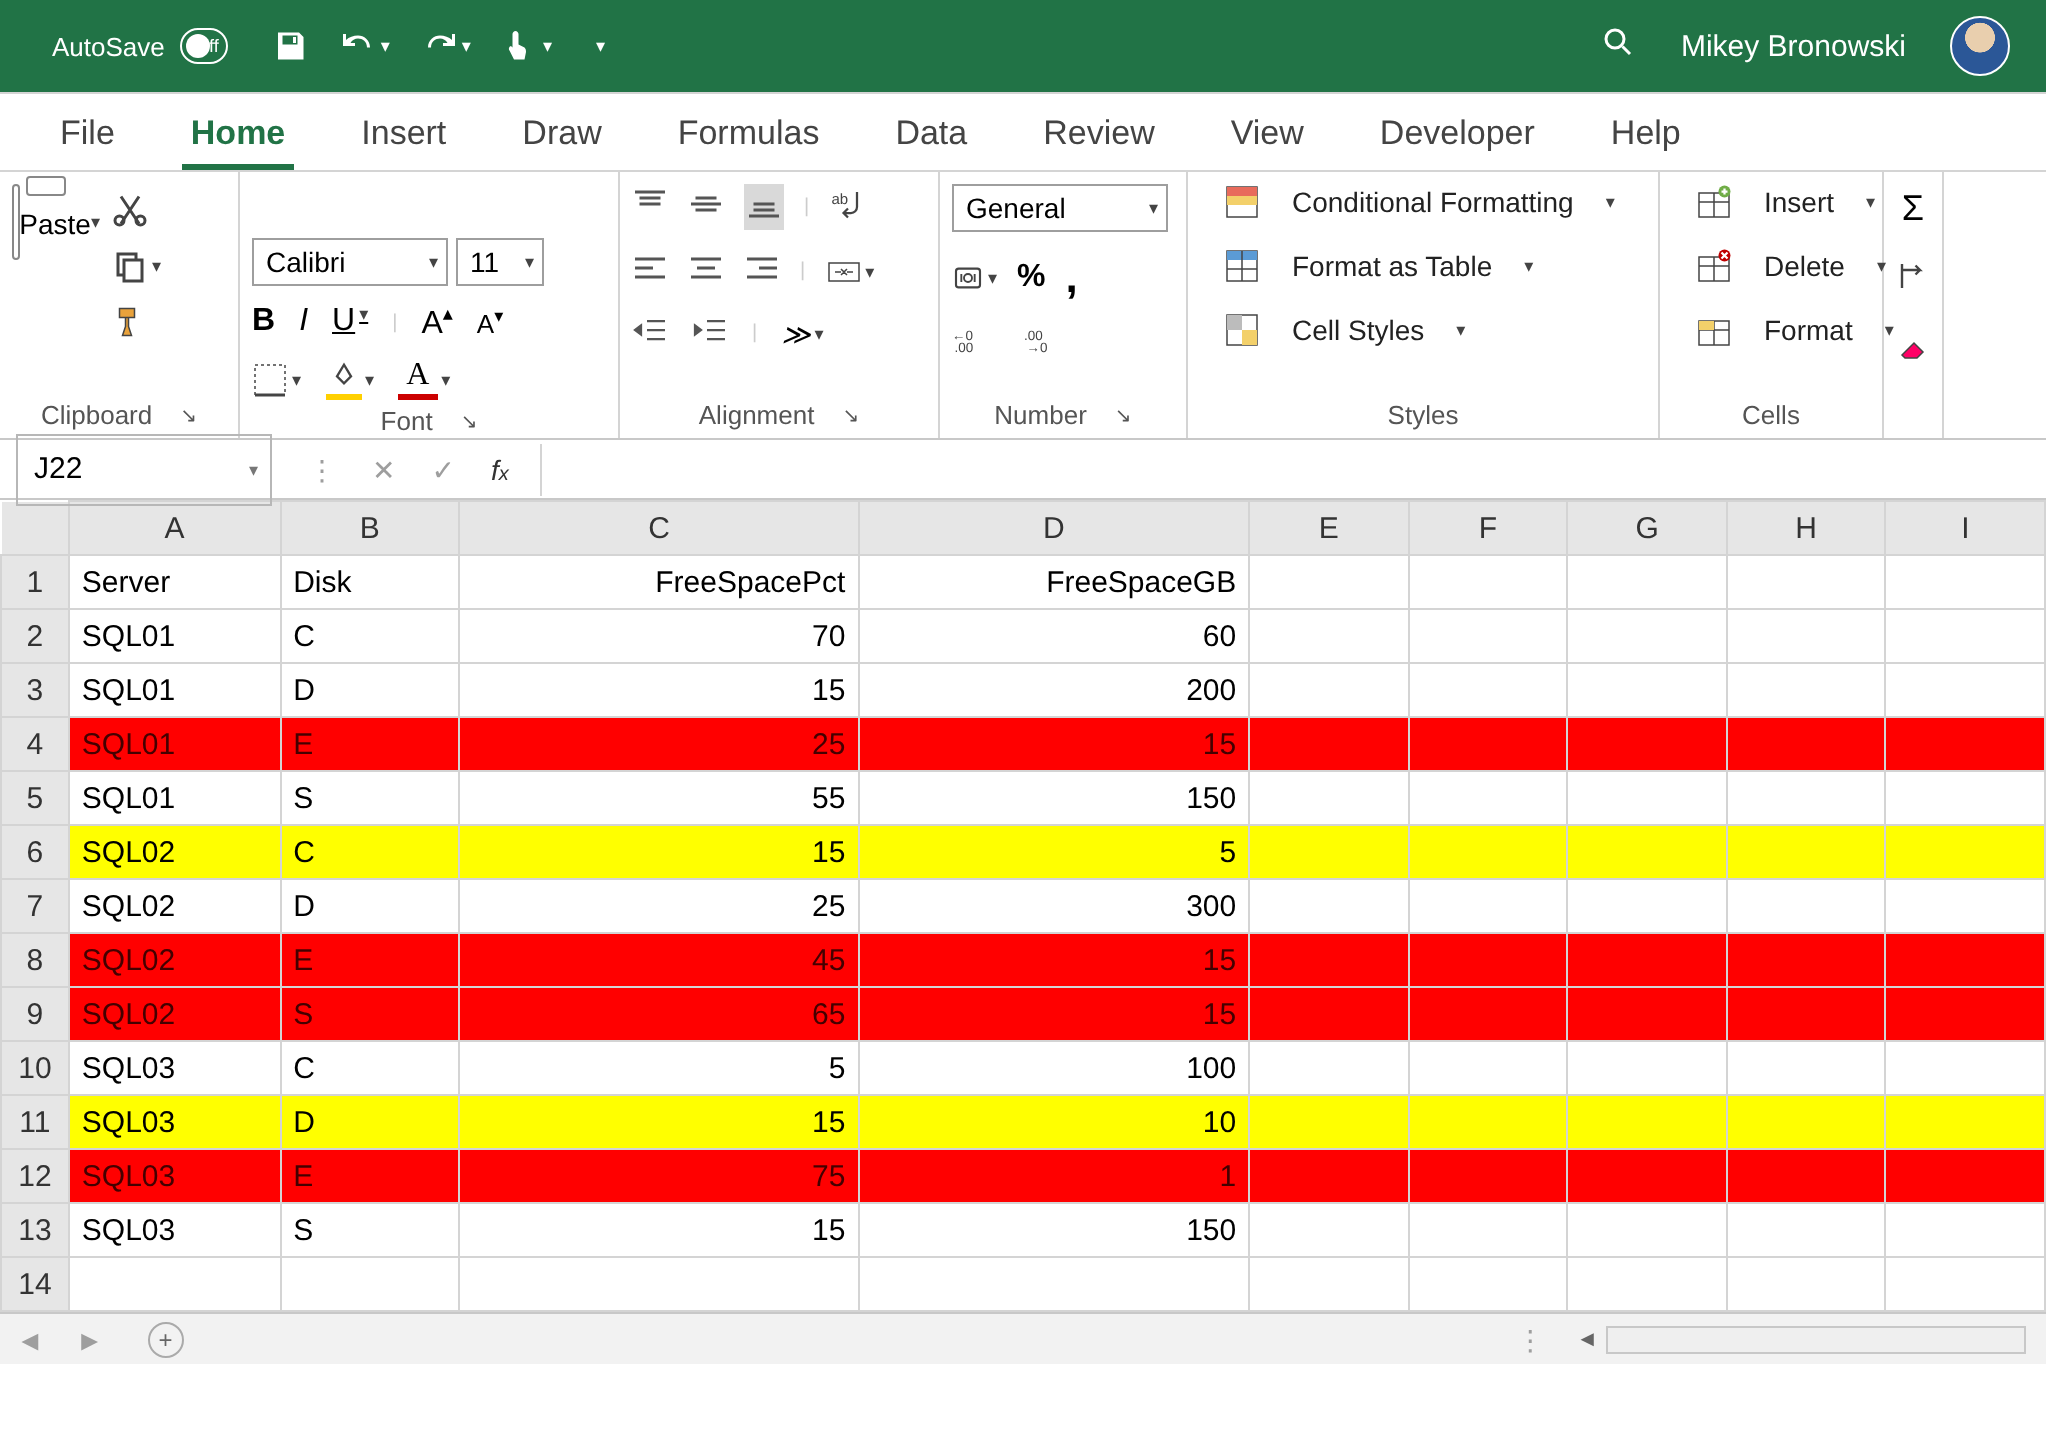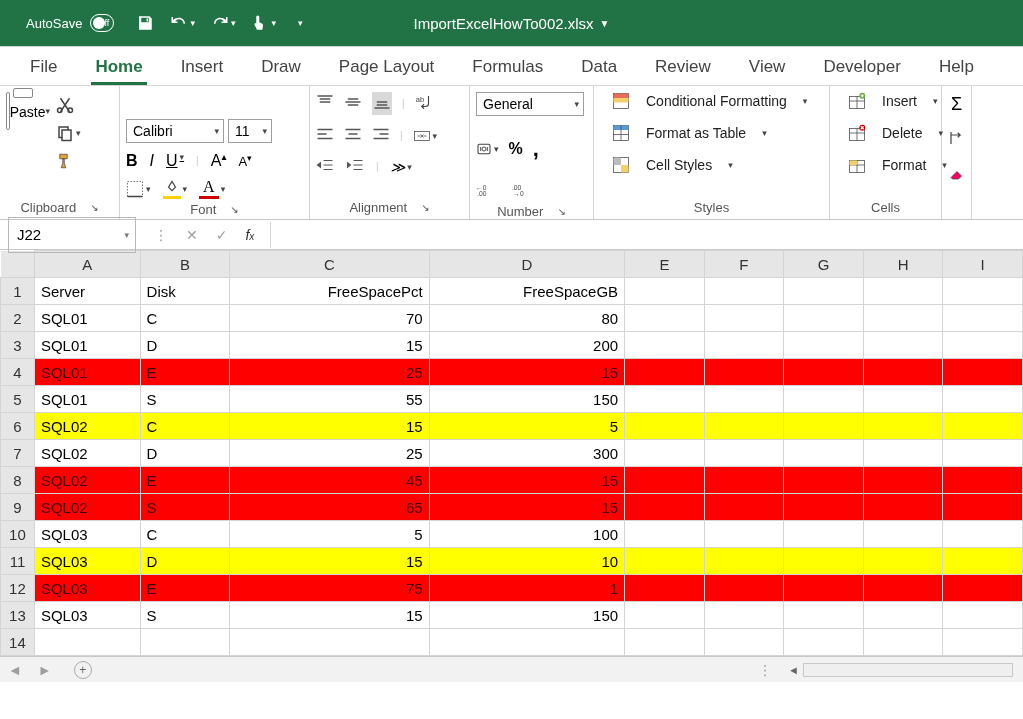--- a/index.html
+++ b/index.html
@@ -110,32 +110,37 @@
       <span class="chev-dn" style="color:#fff">▾</span>
     </span>
     <span style="display:flex;align-items:center;gap:2px;">
       <svg class="ico16" viewBox="0 0 24 24">
           <path d="M9 2c1 0 2 1 2 2v7l4 2c1 1 1 2 1 3l-1 5H8l-3-6c-1-1 0-3 1-3l1 1V4c0-1 1-2 2-2z" fill="#fff"></path>
         </svg>
       <span class="chev-dn" style="color:#fff">▾</span>
     </span>
     <span class="chev-dn" style="color:#fff;margin-left:6px">▾</span>
   </div>
-  <div class="filetitle">
-    <span>ImportExcelHowTo002.xlsx</span>
-    <span class="chev">▼</span>
+  <div class="rightbar">
+    <span>
+      <svg class="ico16" viewBox="0 0 24 24">
+          <circle cx="10" cy="10" r="6" stroke="#fff" stroke-width="2" fill="none"></circle>
+          <path d="M15 15l5 5" stroke="#fff" stroke-width="2"></path>
+        </svg>
+    </span>
+    <span>Mikey Bronowski</span>
+    <span class="avatar"></span>
   </div>
 </div>
 
 <div class="tabs" id="ribbon-tabs">
     <span class="tab">File</span>
     <span class="tab active">Home</span>
     <span class="tab">Insert</span>
     <span class="tab">Draw</span>
-    <span class="tab">Page Layout</span>
     <span class="tab">Formulas</span>
     <span class="tab">Data</span>
     <span class="tab">Review</span>
     <span class="tab">View</span>
     <span class="tab">Developer</span>
     <span class="tab">Help</span>
   </div>
 
 <div class="ribbon">
 
@@ -267,21 +272,21 @@
           </span>
       </div>
     </div>
     <div class="group-label">
         <span>Alignment</span>
         <span class="launcher">↘</span>
       </div>
   </div>
 
   <div class="group" style="width:124px;">
-    <div class="group-body" style="flex-direction:column;gap:20px;">
+    <div class="group-body" style="flex-direction:column;gap:10px;">
       <div class="fontname" style="width:108px;">
           <span>General</span>
           <span class="chev-dn" style="margin-right:4px">▾</span>
         </div>
       <div style="display:flex;gap:10px;align-items:center;font-size:16px;">
         <span style="display:flex;gap:2px;align-items:center;">
             <svg width="16" height="16" viewBox="0 0 24 24">
               <rect x="3" y="5" width="18" height="14" rx="2" fill="none" stroke="#444" stroke-width="1.6"></rect>
               <circle cx="12" cy="12" r="3" fill="none" stroke="#444" stroke-width="1.4"></circle>
               <path d="M7 9v6M17 9v6" stroke="#444" stroke-width="1.4"></path>
@@ -437,21 +442,21 @@
           <td class="al-left"></td>
           <td class="al-left"></td>
         </tr>
       </tbody>
       <tbody>
         <tr class="">
           <th class="rowh">2</th>
           <td class="al-left">SQL01</td>
           <td class="al-left">C</td>
           <td class="al-right">70</td>
-          <td class="al-right">80</td>
+          <td class="al-right">60</td>
           <td class="al-left"></td>
           <td class="al-left"></td>
           <td class="al-left"></td>
           <td class="al-left"></td>
           <td class="al-left"></td>
         </tr>
       </tbody>
       <tbody>
         <tr class="">
           <th class="rowh">3</th>

